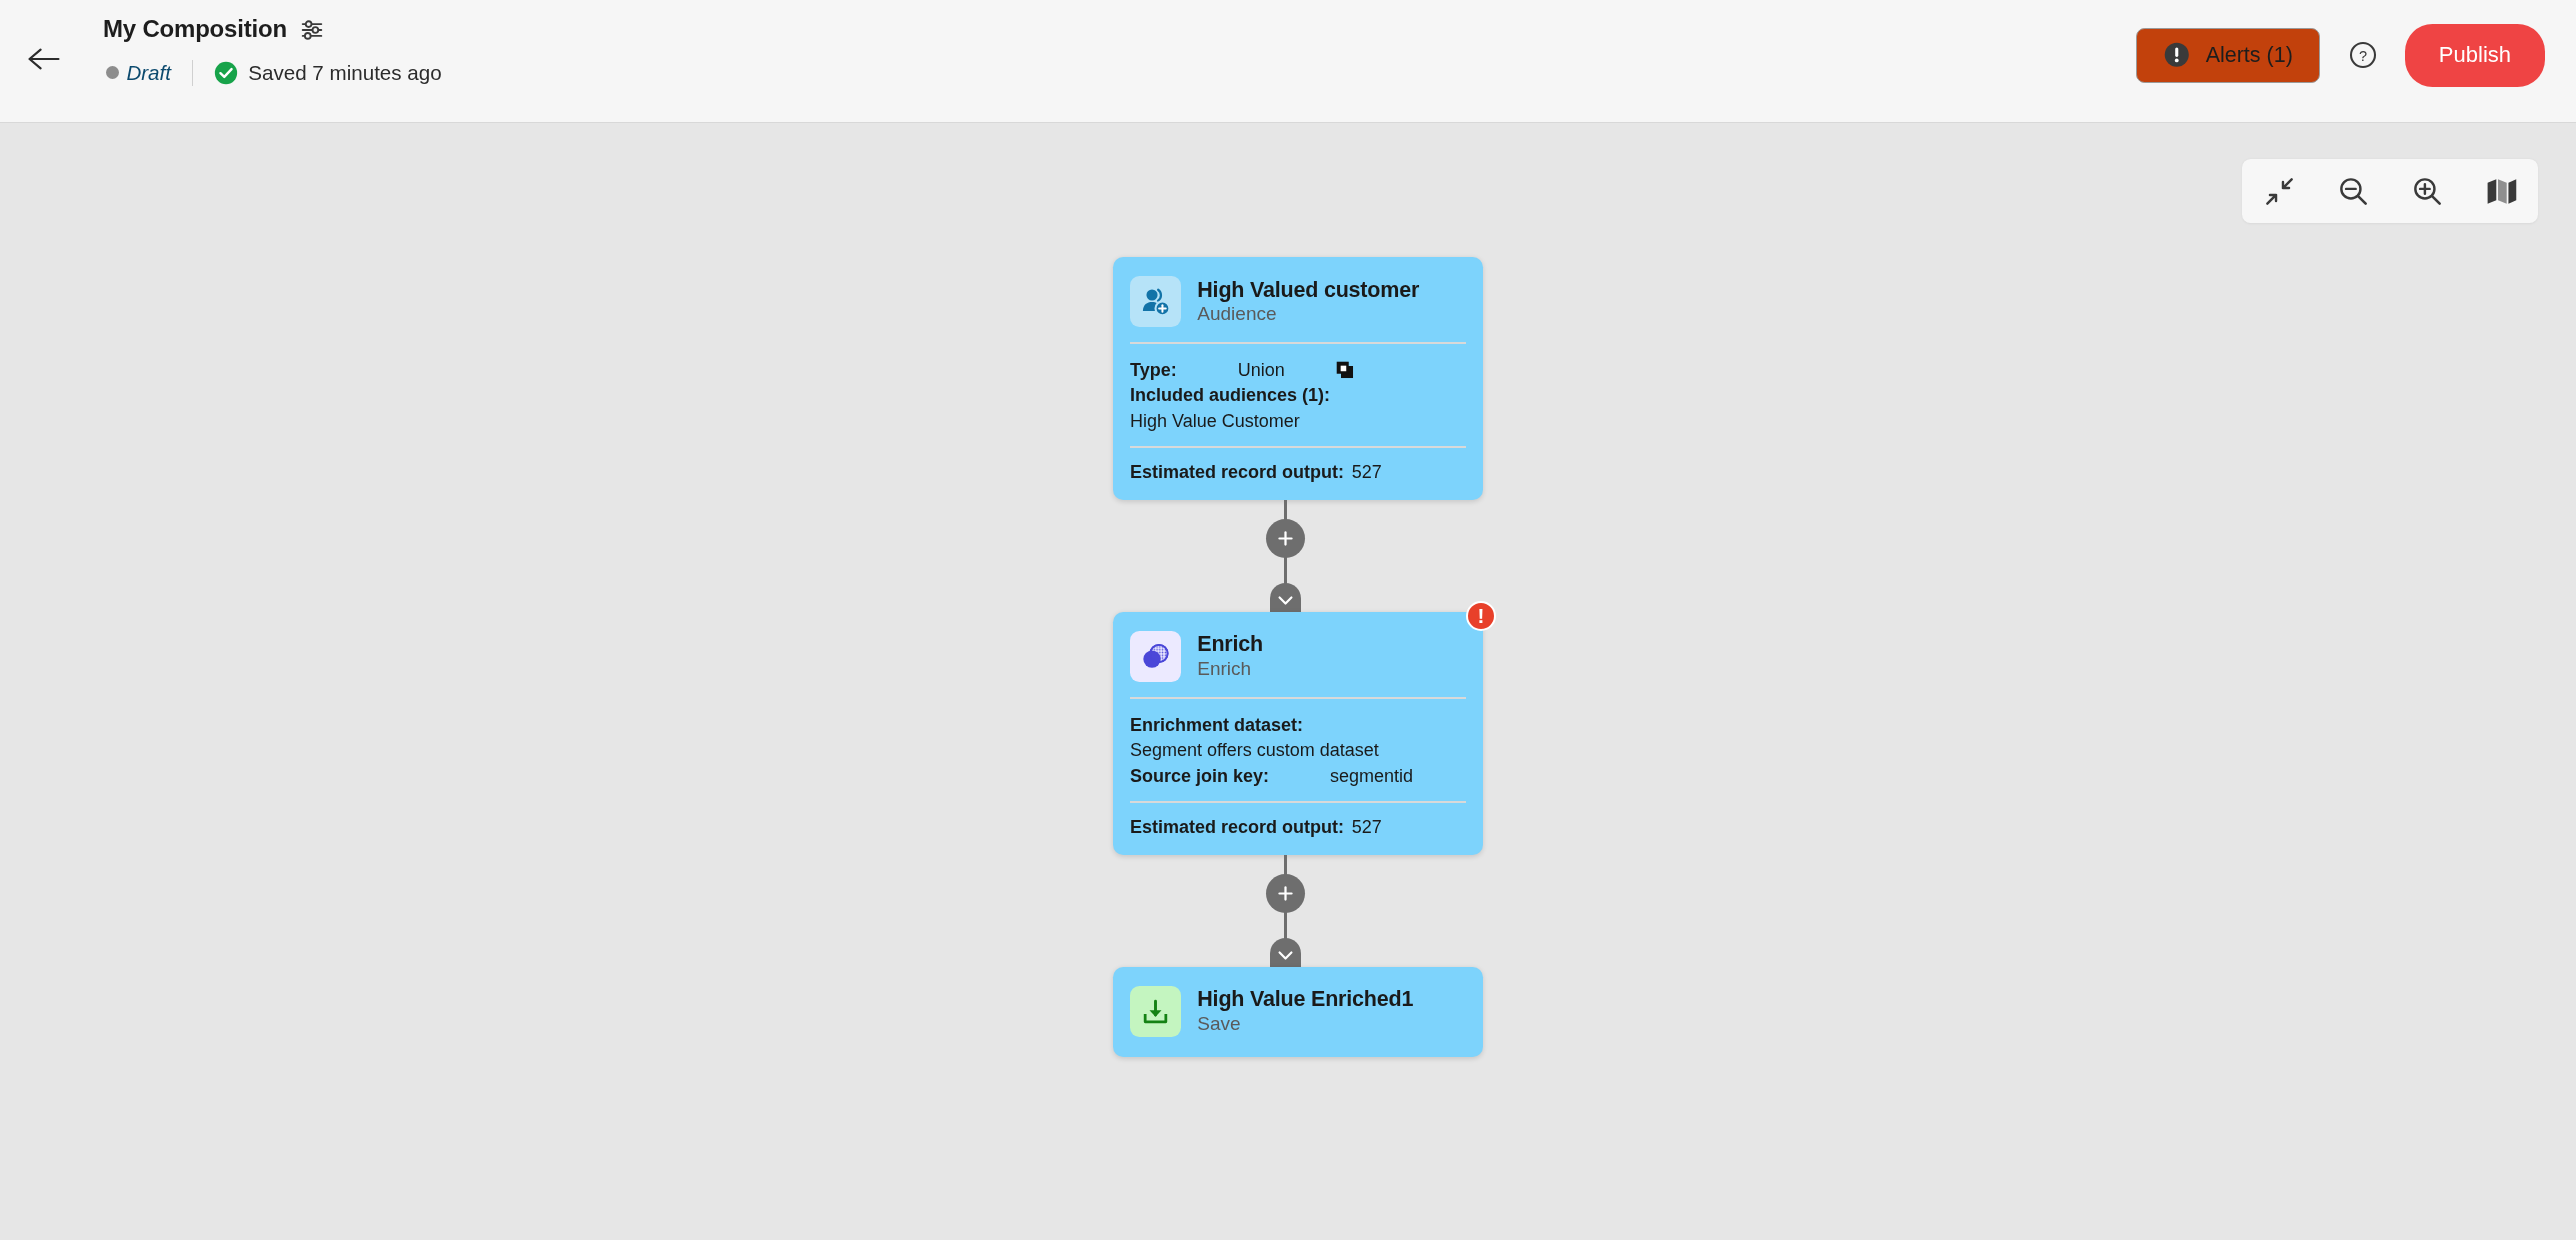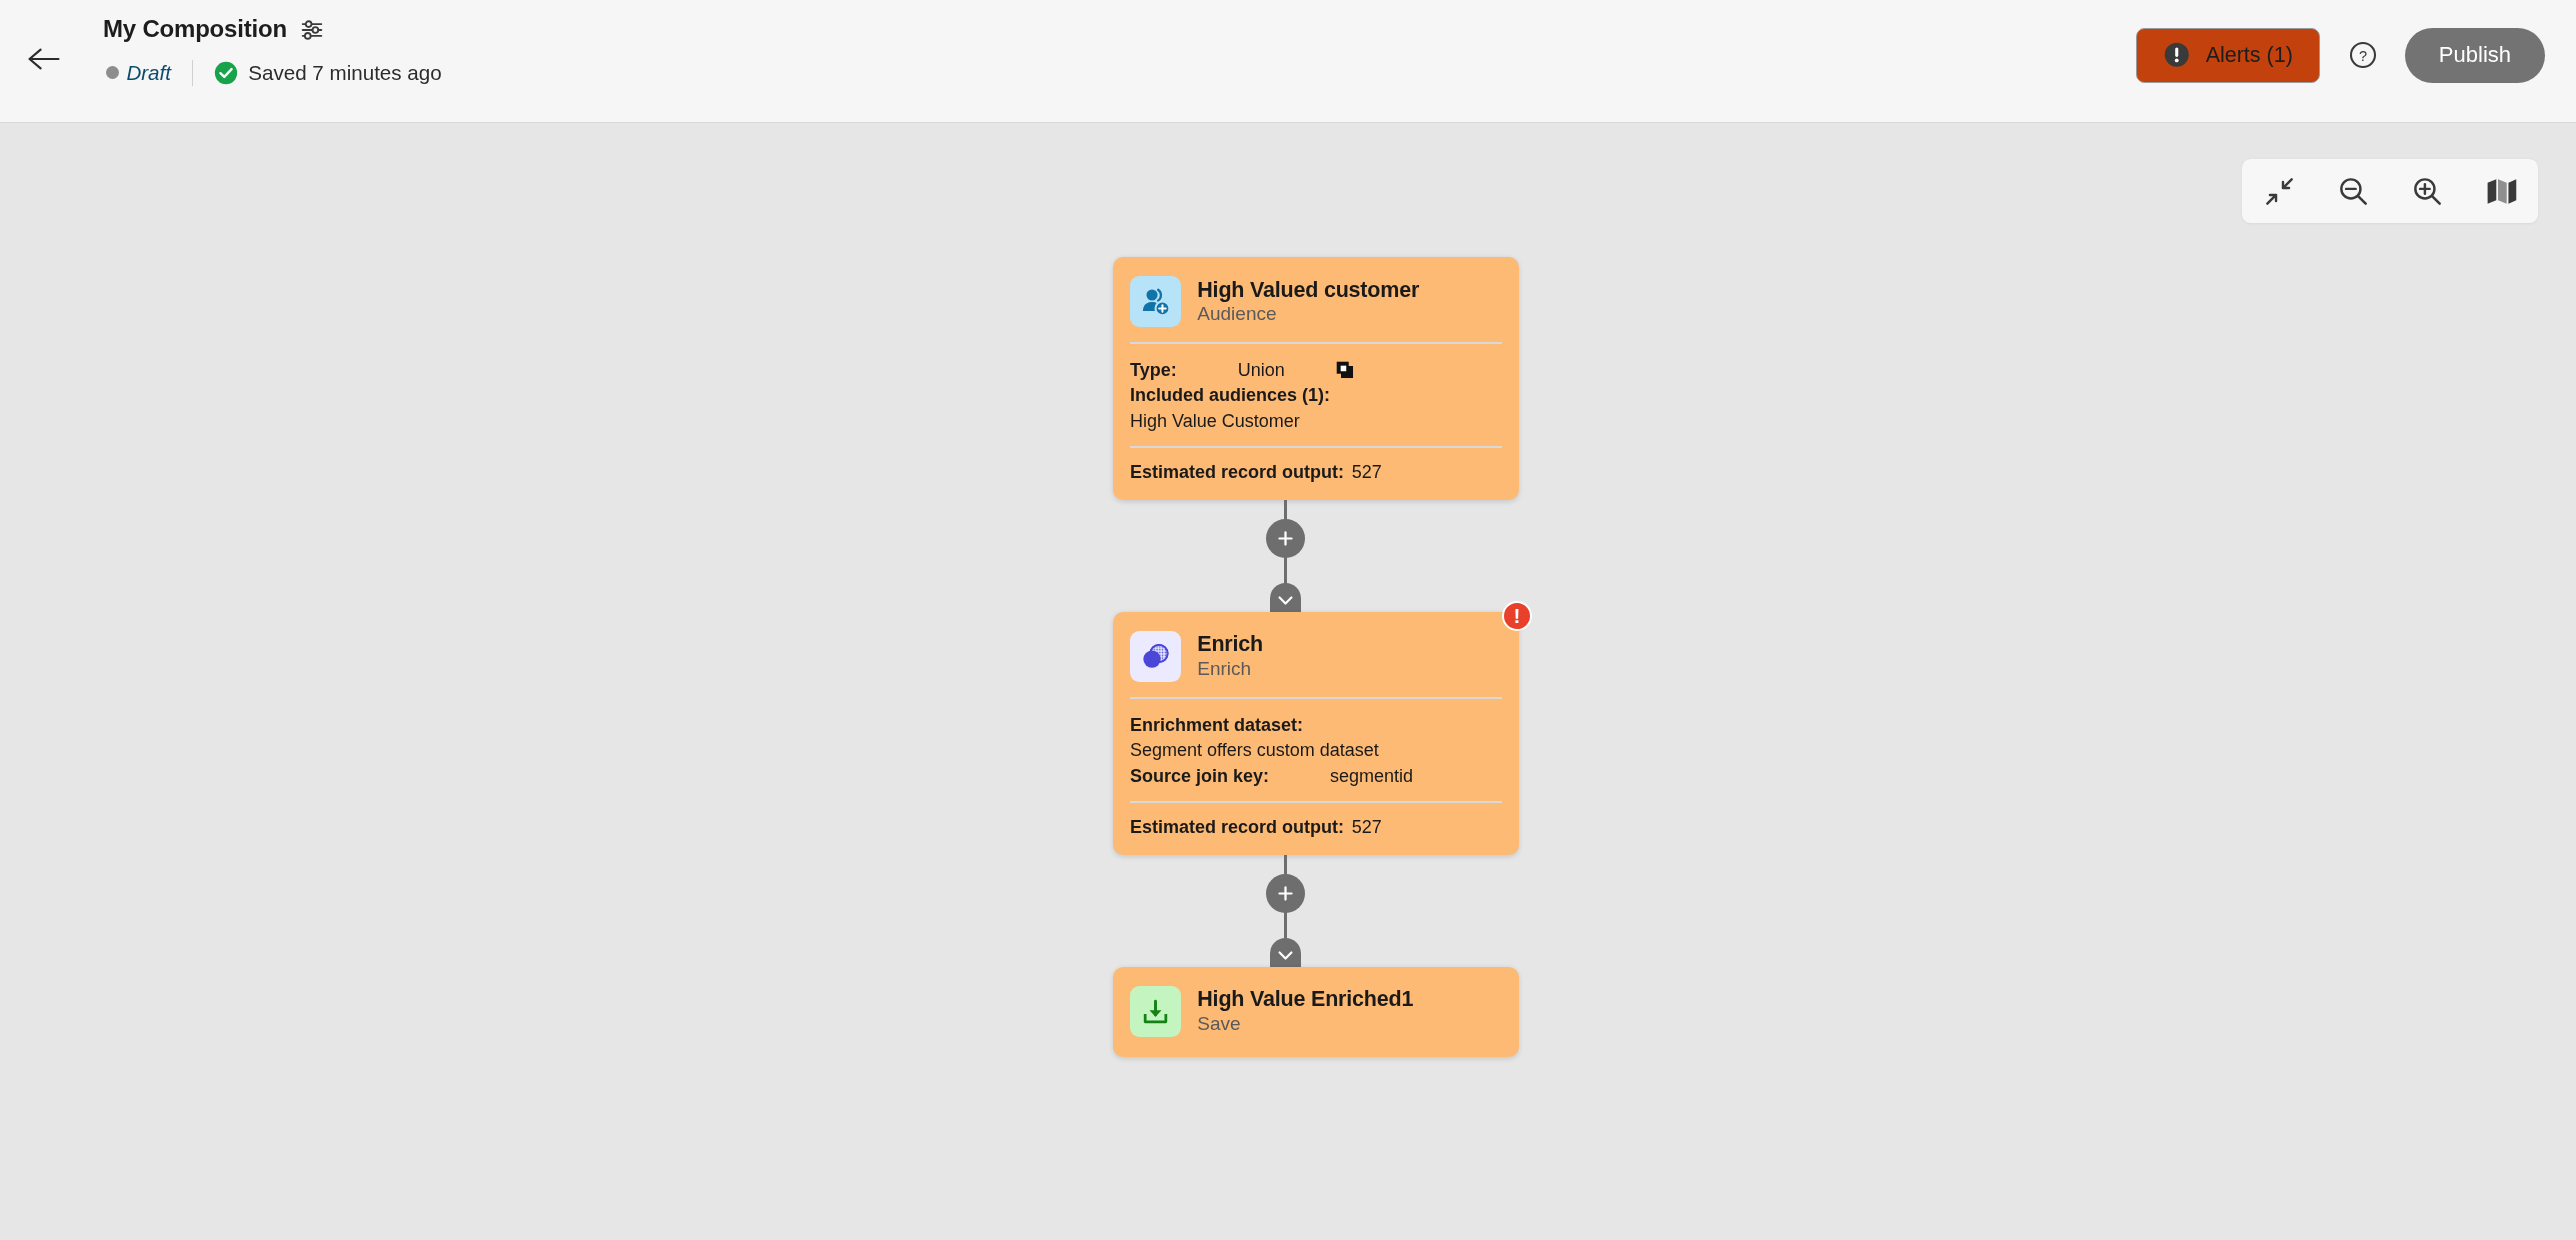--- a/index.html
+++ b/index.html
@@ -129,25 +129,25 @@
 
   .help-button {
     width: 39px; height: 39px;
     margin-left: 24px;
     display: flex; align-items: center; justify-content: center;
     cursor: pointer;
   }
 
   .publish-button {
     margin-left: 22px;
-    height: 55px;
+    height: 63px;
     padding: 0 34px;
     border: none;
     border-radius: 27.5px;
-    background: #737373;
+    background: #ef4444;
     color: #ffffff;
     font-size: 22px;
     font-family: "Liberation Sans", sans-serif;
     font-weight: normal;
     cursor: pointer;
     display: flex; align-items: center;
   }
 
   
   .canvas {
@@ -181,22 +181,22 @@
   
   .flow {
     position: absolute;
     left: 1113px;
     top: 133px;
     width: 343px;
   }
 
   .node-card {
     position: relative;
-    width: 406px;
-    background: #fdba74;
+    width: 370px;
+    background: #7dd3fc;
     border-radius: 10.3px;
     box-shadow: 0 1.7px 5.1px rgba(0,0,0,0.13);
     padding: 19px 17px 17px 17px;
     cursor: pointer;
   }
 
   .node-head {
     display: flex;
     align-items: center;
     gap: 16.3px;

